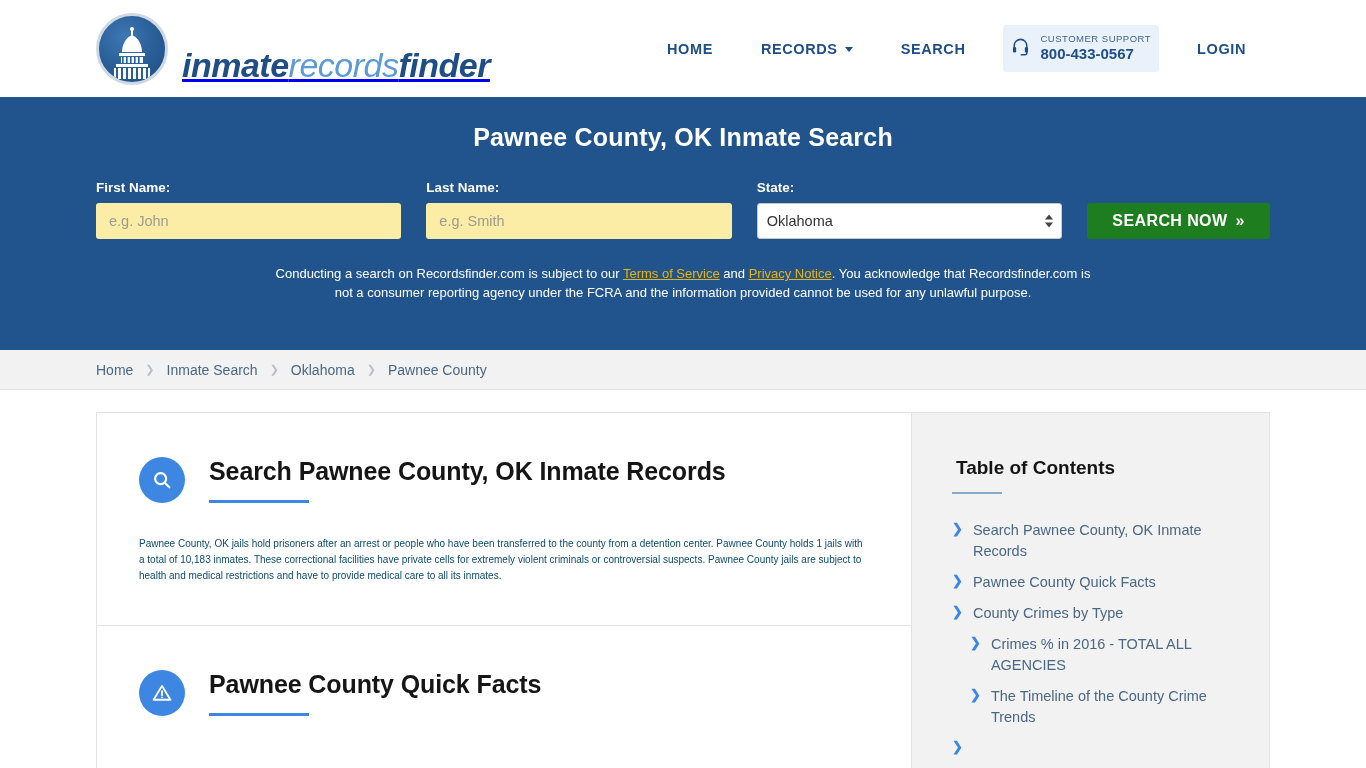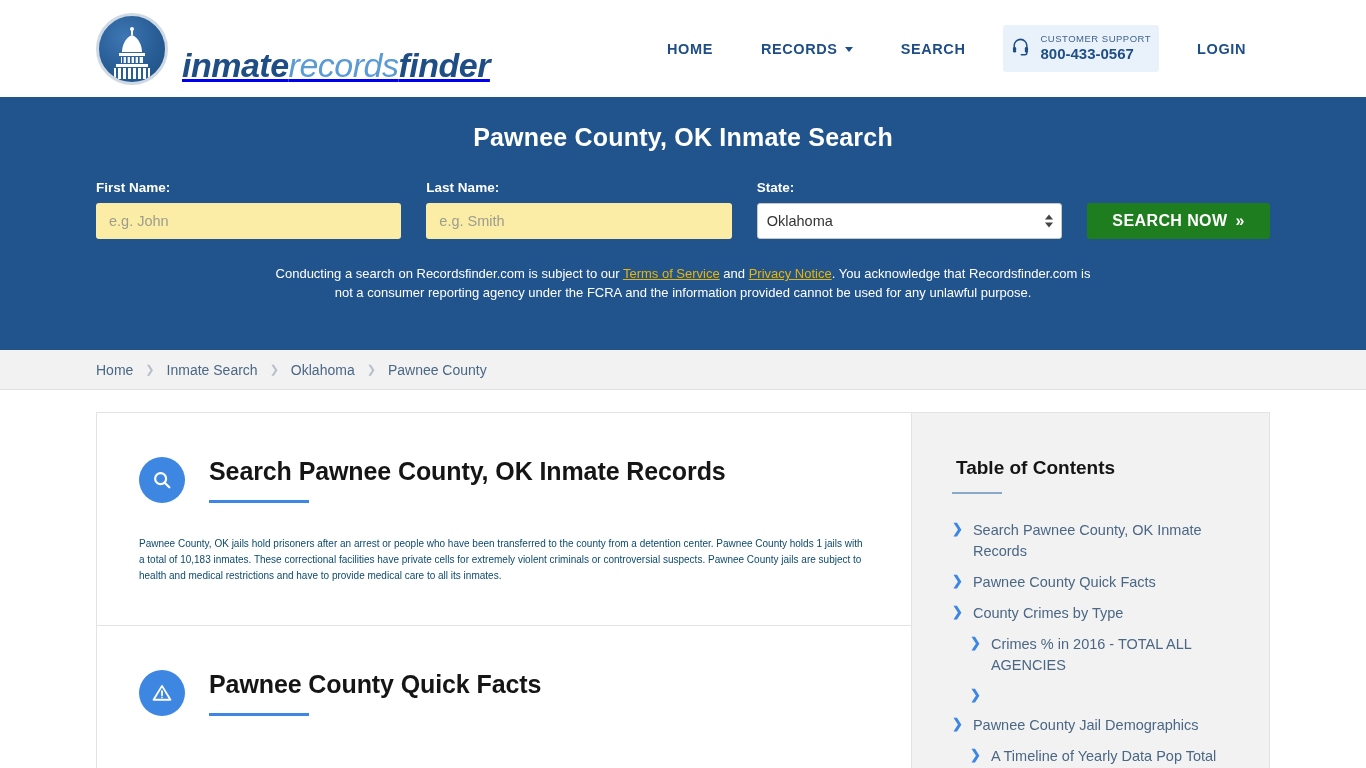--- a/index.html
+++ b/index.html
@@ -423,24 +423,24 @@
       <li class="toc-item">
         <span class="toc-chev">❯</span>
         <a class="toc-link" href="#">County Crimes by Type</a>
       </li>
       <li class="toc-item nested">
         <span class="toc-chev">❯</span>
         <a class="toc-link" href="#">Crimes % in 2016 - TOTAL ALL AGENCIES</a>
       </li>
       <li class="toc-item nested">
         <span class="toc-chev">❯</span>
+        <a class="toc-link" href="#">The Timeline of the County Crime Trends</a>
       </li>
       <li class="toc-item">
         <span class="toc-chev">❯</span>
-        <a class="toc-link" href="#">Pawnee County Jail Demographics</a>
       </li>
       <li class="toc-item nested">
         <span class="toc-chev">❯</span>
         <a class="toc-link" href="#">A Timeline of Yearly Data Pop Total from 2005-2015</a>
       </li>
     </ul>
   </aside>
 
 </div>
 

